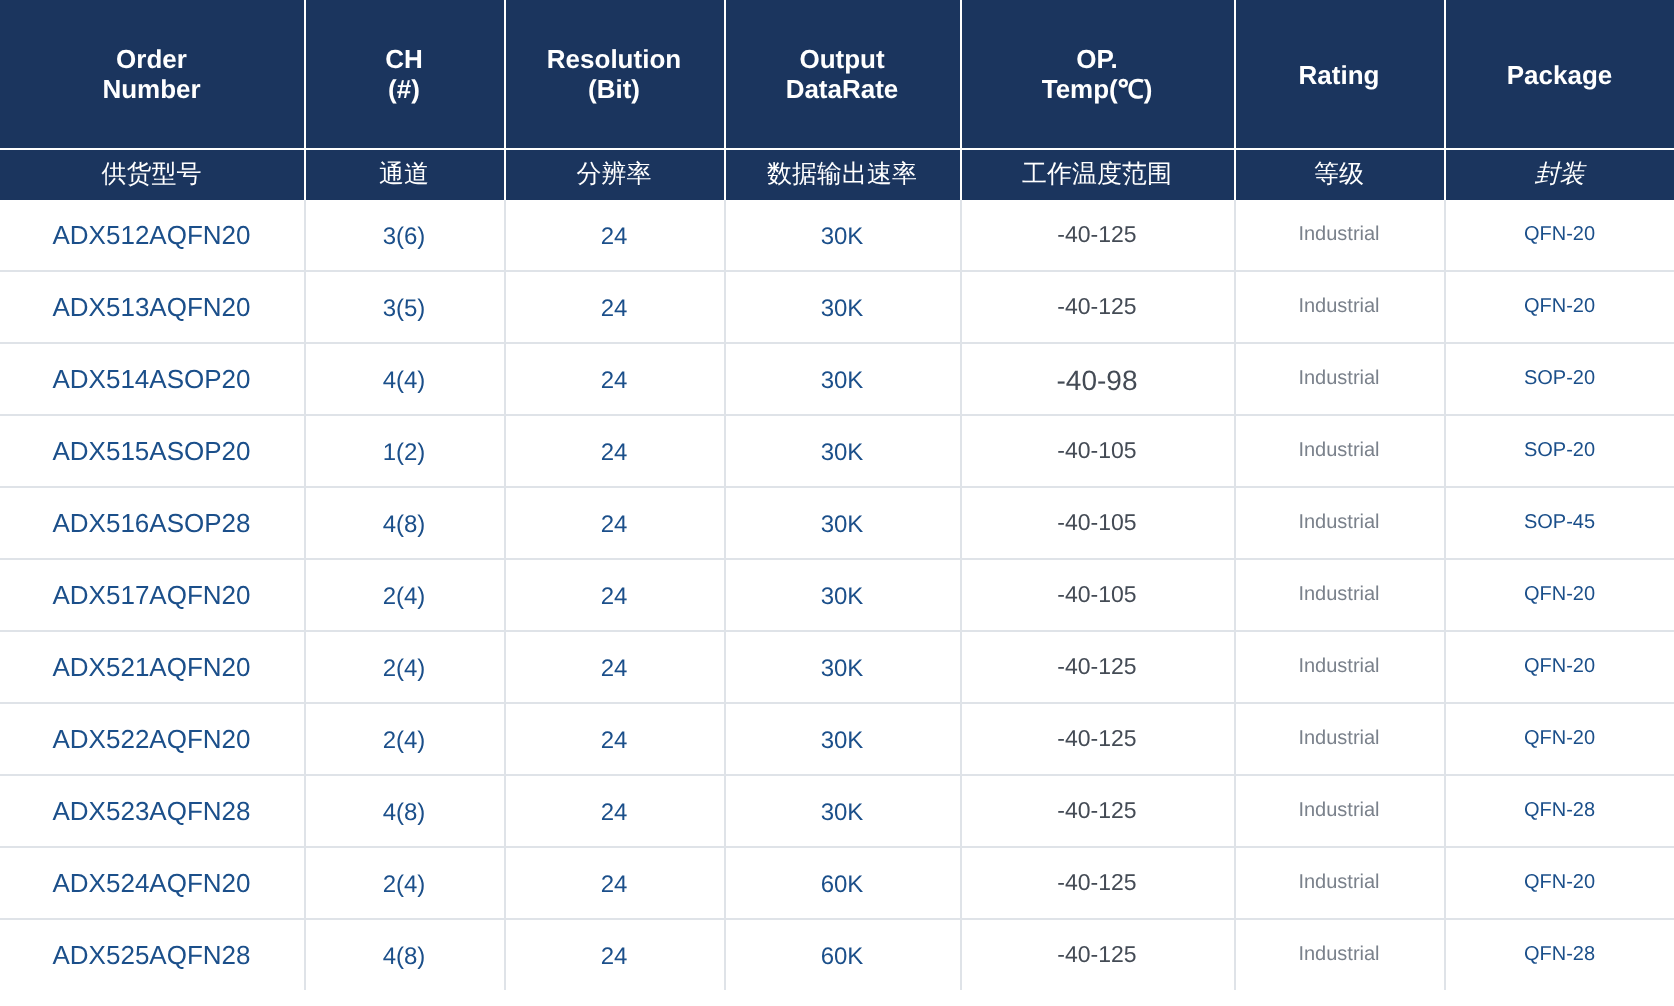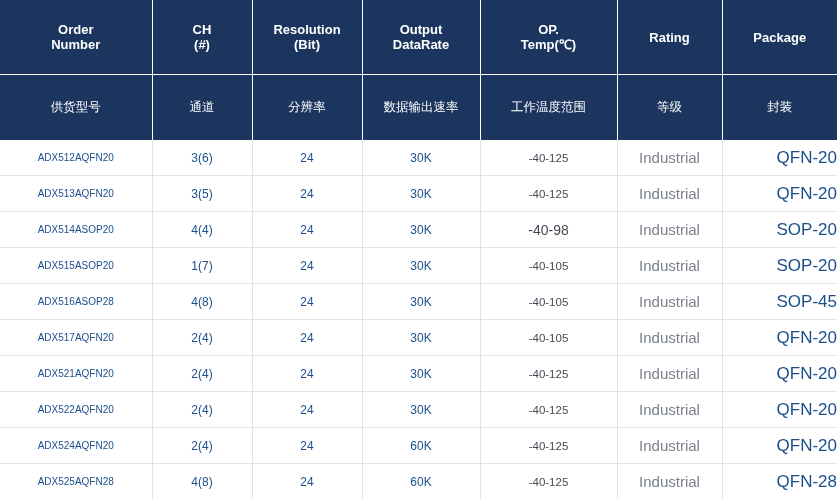--- a/index.html
+++ b/index.html
@@ -37,68 +37,67 @@
     border-right: 1px solid #ffffff;
     vertical-align: middle;
   }
   thead tr.header-en th:last-child { border-right: none; }
 
   thead tr.header-cn th {
     background: #1b355e;
     color: #ffffff;
     font-size: 12.5px;
     font-weight: normal;
-    padding: 24px 4px;
+    padding: 4px 4px;
     text-align: center;
     border-top: 1px solid #ffffff;
     border-right: 1px solid #ffffff;
     vertical-align: middle;
   }
-  thead tr.header-cn th:last-child { border-right: none; }
+  thead tr.header-cn th:last-child { border-right: none; font-style: italic; }
 
   tbody td {
     font-size: 12px;
     color: #1b4f8a;
     text-align: center;
     padding: 0;
     height: 35px;
     border-bottom: 1px solid #dfe3e8;
     border-right: 1px solid #dfe3e8;
     background: #ffffff;
     vertical-align: middle;
   }
   tbody td:first-child { border-left: none; }
   tbody td:last-child { border-right: none; }
   tbody tr:last-child td { border-bottom: none; }
 
   tbody td.col-order {
     color: #1b4f8a;
-    font-size: 10px;
+    font-size: 13px;
   }
   tbody td.col-ch,
   tbody td.col-res,
   tbody td.col-rate {
     color: #1b4f8a;
     margin-left: 40px;
   }
   tbody td.col-temp {
     color: #444b55;
     font-size: 11.5px;
   }
   tbody td.col-temp.big {
     font-size: 14px;
   }
   tbody td.col-rating {
     color: #7a818b;
-    font-size: 15px;
+    font-size: 10px;
   }
   tbody td.col-pkg {
     color: #1b4f8a;
-    font-size: 17px;
-    text-align: right;
+    font-size: 10px;
   }
   .hdr-line { display: block; }
 </style>
 </head>
 <body>
 
 <table class="product-table">
   <colgroup>
     <col class="c0">
       <col class="c1">
@@ -170,21 +169,21 @@
       <td class="col-order">ADX514ASOP20</td>
       <td class="col-ch">4(4)</td>
       <td class="col-res">24</td>
       <td class="col-rate">30K</td>
       <td class="col-temp big">-40-98</td>
       <td class="col-rating">Industrial</td>
       <td class="col-pkg">SOP-20</td>
     </tr>
     <tr>
       <td class="col-order">ADX515ASOP20</td>
-      <td class="col-ch">1(7)</td>
+      <td class="col-ch">1(2)</td>
       <td class="col-res">24</td>
       <td class="col-rate">30K</td>
       <td class="col-temp">-40-105</td>
       <td class="col-rating">Industrial</td>
       <td class="col-pkg">SOP-20</td>
     </tr>
     <tr>
       <td class="col-order">ADX516ASOP28</td>
       <td class="col-ch">4(8)</td>
       <td class="col-res">24</td>
@@ -214,20 +213,29 @@
     <tr>
       <td class="col-order">ADX522AQFN20</td>
       <td class="col-ch">2(4)</td>
       <td class="col-res">24</td>
       <td class="col-rate">30K</td>
       <td class="col-temp">-40-125</td>
       <td class="col-rating">Industrial</td>
       <td class="col-pkg">QFN-20</td>
     </tr>
     <tr>
+      <td class="col-order">ADX523AQFN28</td>
+      <td class="col-ch">4(8)</td>
+      <td class="col-res">24</td>
+      <td class="col-rate">30K</td>
+      <td class="col-temp">-40-125</td>
+      <td class="col-rating">Industrial</td>
+      <td class="col-pkg">QFN-28</td>
+    </tr>
+    <tr>
       <td class="col-order">ADX524AQFN20</td>
       <td class="col-ch">2(4)</td>
       <td class="col-res">24</td>
       <td class="col-rate">60K</td>
       <td class="col-temp">-40-125</td>
       <td class="col-rating">Industrial</td>
       <td class="col-pkg">QFN-20</td>
     </tr>
     <tr>
       <td class="col-order">ADX525AQFN28</td>

